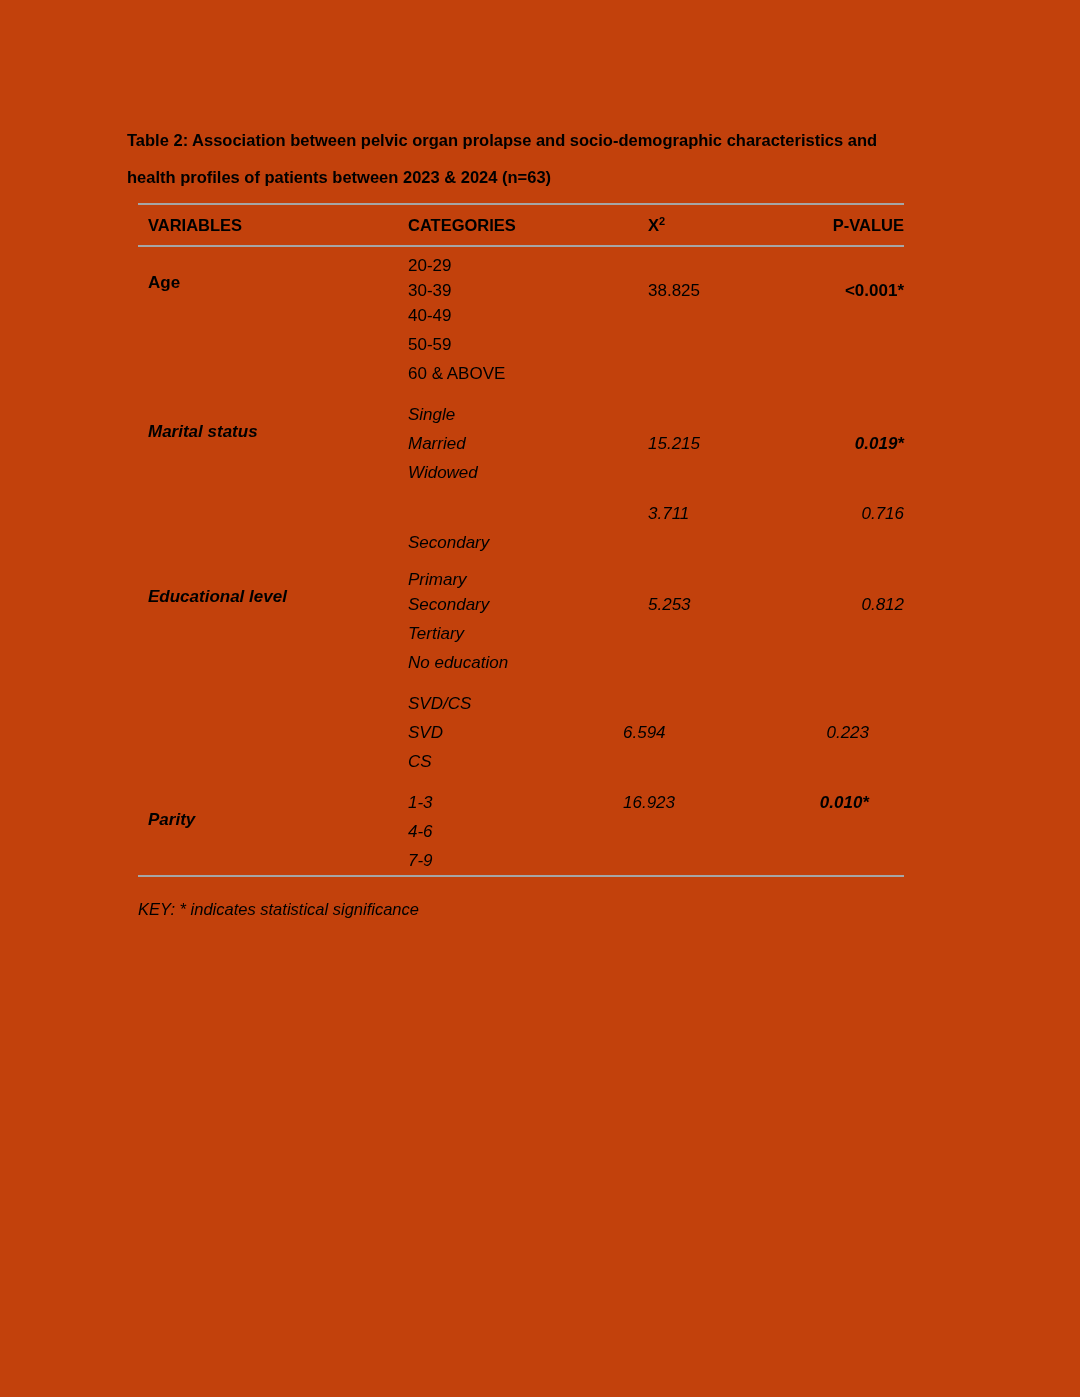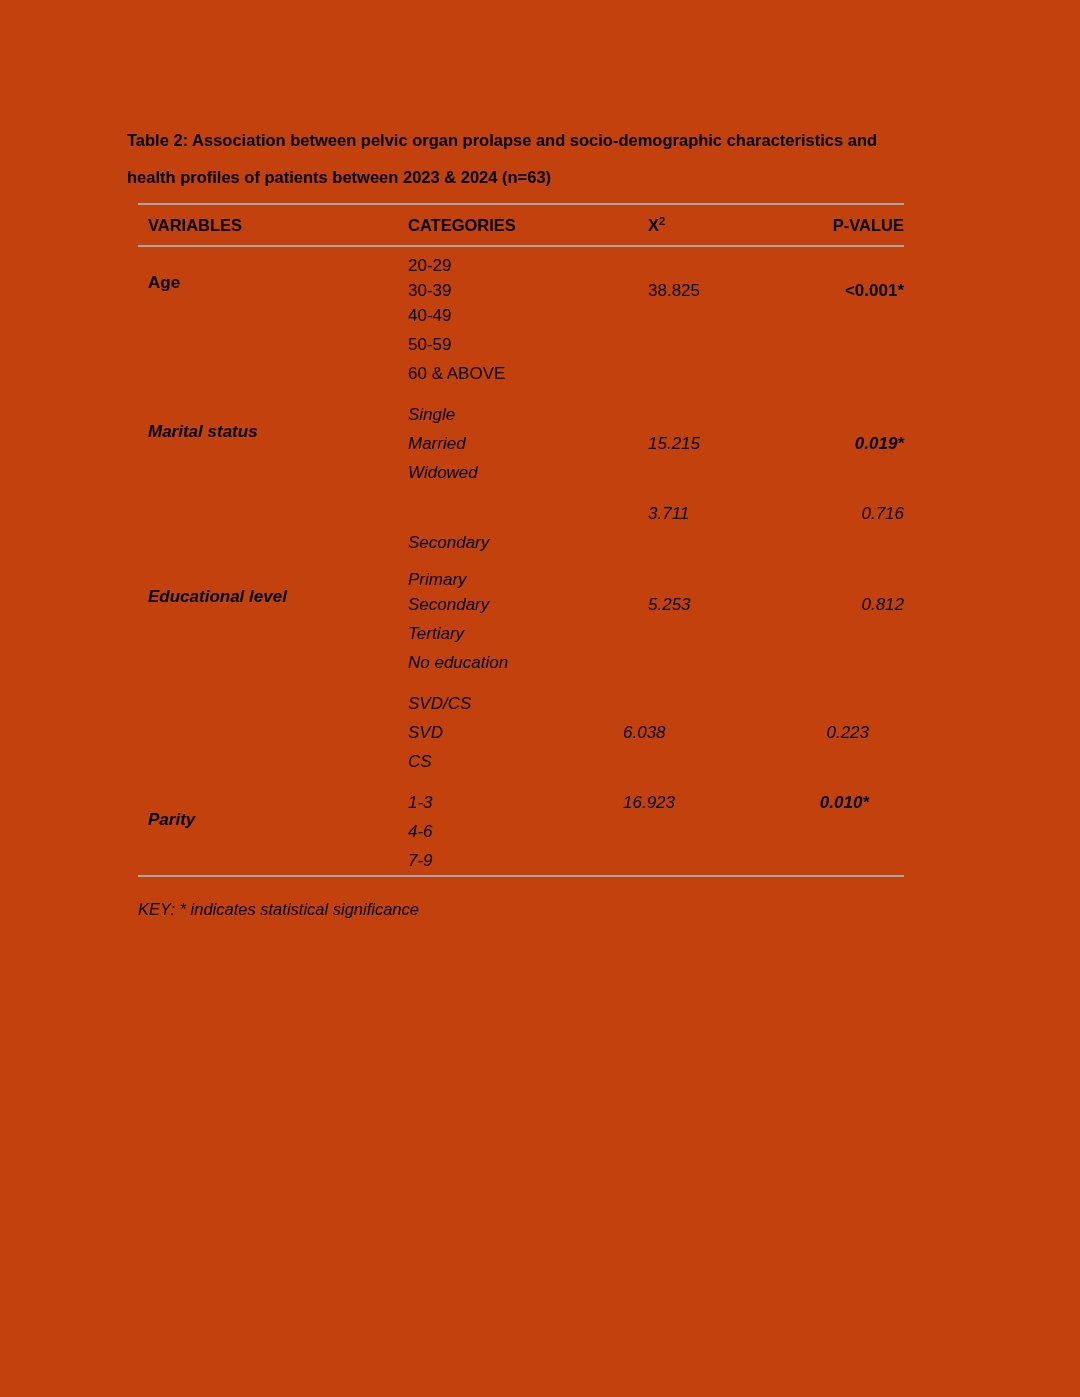--- a/index.html
+++ b/index.html
@@ -152,21 +152,21 @@
           <div class="c2">No education</div>
         </div>
       </div>
 
       <div class="section">
         <div class="grid-row line">
           <div class="c2">SVD/CS</div>
         </div>
         <div class="grid-row line">
           <div class="c2">SVD</div>
-          <div class="c3 shift">6.038</div>
+          <div class="c3 shift">6.594</div>
           <div class="c4 shift">0.223</div>
         </div>
         <div class="grid-row line">
           <div class="c2">CS</div>
         </div>
       </div>
 
       <div class="section">
         <div class="grid-row line">
           <div class="c1 var">Parity</div>

